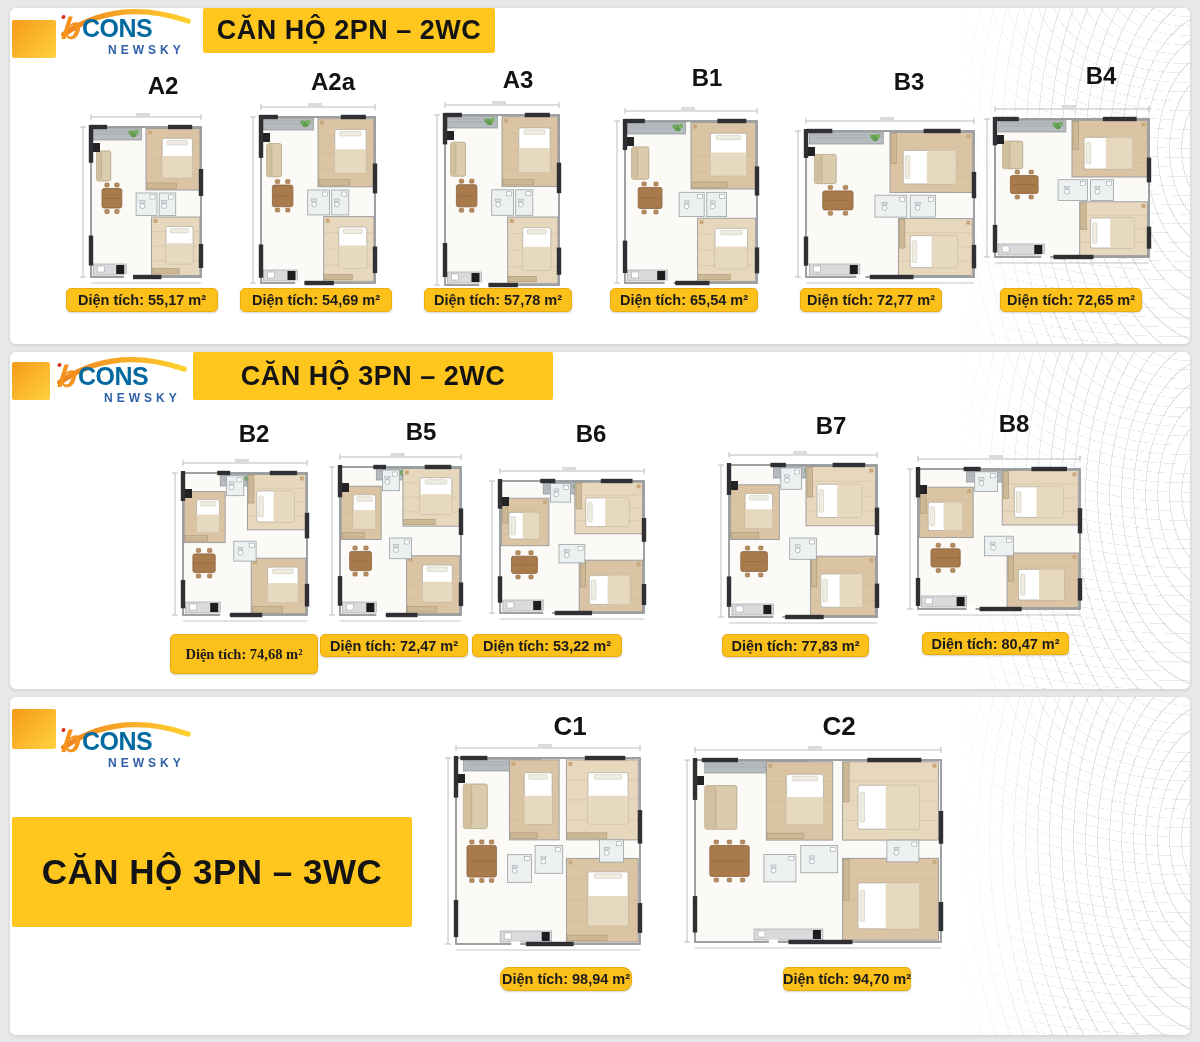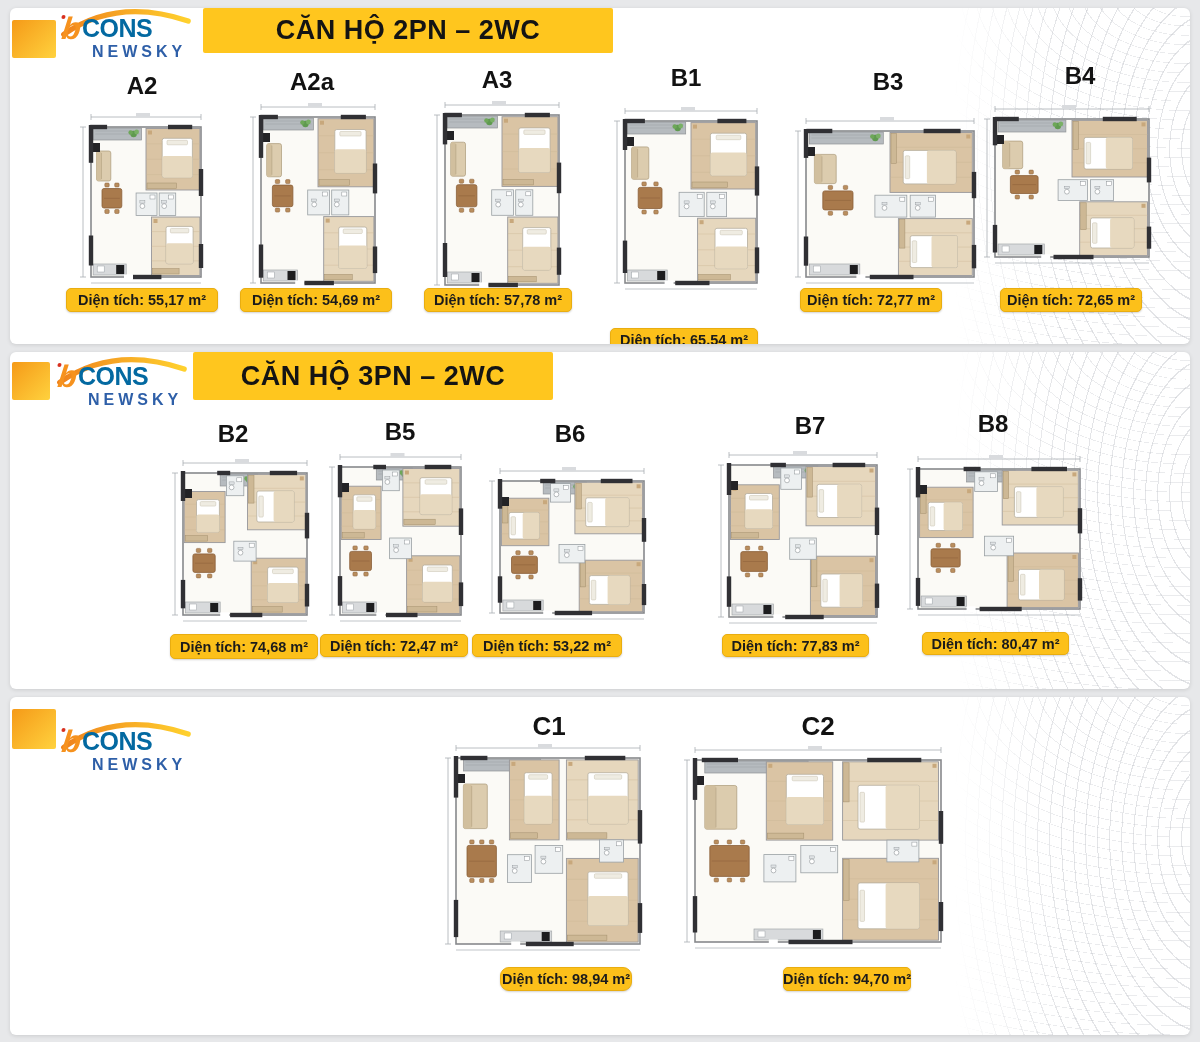--- a/index.html
+++ b/index.html
@@ -36,31 +36,31 @@
   .logo-line { position:relative; display:flex; align-items:flex-end; padding-left:6px; padding-top:8px; }
   .logo-b {
     position:relative; font-style:italic; font-weight:900; font-size:31px; line-height:.78;
     color:#f6921e; transform:skewX(-7deg); margin-right:1px;
   }
   .logo-b::after {
     content:""; position:absolute; left:-2px; top:-2px; width:4px; height:4px;
     border-radius:50%; background:#d8301f;
   }
   .logo-cons { font-weight:900; font-size:25px; letter-spacing:-.5px; color:#0369a1; line-height:1; }
-  .logo-sub { margin-left:36px; margin-top:2px; font-size:16px; font-weight:700; color:#2e5fa8; letter-spacing:4px; }
+  .logo-sub { margin-left:52px; margin-top:2px; font-size:12px; font-weight:700; color:#2e5fa8; letter-spacing:4px; }
   .banner {
     position:absolute; background:#ffc61e; color:#141414;
     display:flex; align-items:center; justify-content:center;
     font-weight:800; letter-spacing:.5px; border-radius:2px; text-align:center;
   }
   .plans { position:absolute; inset:0; }
   .plan { position:absolute; inset:0; pointer-events:none; }
   .plan-code {
     position:absolute; transform:translateX(-50%);
-    font-weight:800; color:#121212; white-space:nowrap;
+    font-weight:800; color:#121212; white-space:nowrap;margin-left:21px;
   }
   .plan-art { position:absolute; }
   .area-badge {
     position:absolute; background:#fcc01a; border:1px solid #e9ad10; border-radius:5px;
     display:flex; align-items:center; justify-content:center;
     font-weight:700; font-size:14.5px; color:#1b1b1b; white-space:nowrap;
     box-shadow:0 1px 2px rgba(0,0,0,.18);
   }
 </style>
 </head>
@@ -79,21 +79,21 @@
           </linearGradient>
         </defs>
         <path d="M6 31 Q 62 -8 136 17" fill="none" stroke="url(#og)" stroke-width="5.5" stroke-linecap="round"></path>
       </svg>
       <div class="logo-line">
         <span class="logo-b">b</span>
         <span class="logo-cons">CONS</span>
       </div>
       <div class="logo-sub">NEWSKY</div>
     </div>
-    <div class="banner" style="left: 193px; top: 0px; width: 410px; height: 45px; font-size: 27px;">
+    <div class="banner" style="left: 193px; top: 0px; width: 292px; height: 45px; font-size: 27px;">
       <span class="banner-text">CĂN HỘ 2PN – 2WC</span>
     </div>
     <div class="plans">
         <figure class="plan">
     <figcaption class="plan-code" style="left: 132px; top: 64px; font-size: 24px;">A2</figcaption>
     <div class="plan-art" style="left: 68px; top: 102px; width: 130px; height: 176px;"><svg width="130" height="176" viewBox="0 0 130 176" xmlns="http://www.w3.org/2000/svg">
               <line x1="13" y1="7" x2="123" y2="7" stroke="#a8adb3" stroke-width="0.8"></line>
               <line x1="13" y1="4" x2="13" y2="10" stroke="#a8adb3" stroke-width="0.8"></line>
               <line x1="123" y1="4" x2="123" y2="10" stroke="#a8adb3" stroke-width="0.8"></line>
               <rect x="58" y="3" width="14" height="4" fill="#d9dbde"></rect>
@@ -353,21 +353,21 @@
               <rect x="15" y="33" width="7" height="9" fill="#232326"></rect>
               <rect x="10.8" y="15" width="4.4" height="31" fill="#303034"></rect>
               <rect x="10.8" y="136.6" width="4.4" height="32.4" fill="#303034"></rect>
               <rect x="142.8" y="62.4" width="4.4" height="29.2" fill="#303034"></rect>
               <rect x="142.8" y="143.4" width="4.4" height="25.9" fill="#303034"></rect>
               <rect x="105.4" y="14.8" width="29" height="4.4" fill="#303034"></rect>
               <rect x="63.2" y="176.8" width="34.3" height="4.4" fill="#303034"></rect>
               <rect x="12.6" y="14.8" width="20.3" height="4.4" fill="#303034"></rect>
               <rect x="52.6" y="176.4" width="9" height="5" fill="#ffffff"></rect>
             </svg></div>
-    <div class="area-badge" style="left: 600px; top: 280px; width: 148px; height: 24px; margin-top: 40px;">Diện tích: 65,54 m²</div>
+    <div class="area-badge" style="left: 600px; top: 280px; width: 148px; height: 24px;">Diện tích: 65,54 m²</div>
   </figure>
         <figure class="plan">
     <figcaption class="plan-code" style="left: 878px; top: 60px; font-size: 24px;">B3</figcaption>
     <div class="plan-art" style="left: 783px; top: 106px; width: 188px; height: 172px;"><svg width="188" height="172" viewBox="0 0 188 172" xmlns="http://www.w3.org/2000/svg">
               <line x1="13" y1="7" x2="181" y2="7" stroke="#a8adb3" stroke-width="0.8"></line>
               <line x1="13" y1="4" x2="13" y2="10" stroke="#a8adb3" stroke-width="0.8"></line>
               <line x1="181" y1="4" x2="181" y2="10" stroke="#a8adb3" stroke-width="0.8"></line>
               <rect x="87" y="3" width="14" height="4" fill="#d9dbde"></rect>
               <line x1="5" y1="17" x2="5" y2="163" stroke="#a8adb3" stroke-width="0.8"></line>
               <line x1="2" y1="17" x2="8" y2="17" stroke="#a8adb3" stroke-width="0.8"></line>
@@ -588,21 +588,21 @@
               <rect x="15" y="33" width="7" height="9" fill="#232326"></rect>
               <rect x="10.8" y="15" width="4.4" height="30" fill="#303034"></rect>
               <rect x="10.8" y="123.9" width="4.4" height="28.4" fill="#303034"></rect>
               <rect x="134.8" y="56.8" width="4.4" height="25.6" fill="#303034"></rect>
               <rect x="134.8" y="127.8" width="4.4" height="22.7" fill="#303034"></rect>
               <rect x="99.8" y="14.8" width="27.3" height="4.4" fill="#303034"></rect>
               <rect x="60.1" y="156.8" width="32.2" height="4.4" fill="#303034"></rect>
               <rect x="47.2" y="14.8" width="13" height="4.4" fill="#303034"></rect>
               <rect x="50.2" y="156.4" width="9" height="5" fill="#ffffff"></rect>
             </svg></div>
-    <div class="area-badge" style="left: 160px; top: 282px; width: 148px; height: 25px;">Diện tích: 74,68 m²</div>
+    <div class="area-badge" style="left: 160px; top: 282px; width: 148px; height: 40px; font-family: Liberation Serif, serif;">Diện tích: 74,68 m²</div>
   </figure>
         <figure class="plan">
     <figcaption class="plan-code" style="left: 390px; top: 66px; font-size: 24px;">B5</figcaption>
     <div class="plan-art" style="left: 317px; top: 98px; width: 141px; height: 174px;"><svg width="141" height="174" viewBox="0 0 141 174" xmlns="http://www.w3.org/2000/svg">
               <line x1="13" y1="7" x2="134" y2="7" stroke="#a8adb3" stroke-width="0.8"></line>
               <line x1="13" y1="4" x2="13" y2="10" stroke="#a8adb3" stroke-width="0.8"></line>
               <line x1="134" y1="4" x2="134" y2="10" stroke="#a8adb3" stroke-width="0.8"></line>
               <rect x="63.5" y="3" width="14" height="4" fill="#d9dbde"></rect>
               <line x1="5" y1="17" x2="5" y2="165" stroke="#a8adb3" stroke-width="0.8"></line>
               <line x1="2" y1="17" x2="8" y2="17" stroke="#a8adb3" stroke-width="0.8"></line>
@@ -906,20 +906,23 @@
               <stop offset="1" stop-color="#ffd12e"></stop>
           </linearGradient>
         </defs>
         <path d="M6 31 Q 62 -8 136 17" fill="none" stroke="url(#og)" stroke-width="5.5" stroke-linecap="round"></path>
       </svg>
       <div class="logo-line">
         <span class="logo-b">b</span>
         <span class="logo-cons">CONS</span>
       </div>
       <div class="logo-sub">NEWSKY</div>
+    </div>
+    <div class="banner" style="left: 2px; top: 120px; width: 400px; height: 110px; font-size: 35px;">
+      <span class="banner-text">CĂN HỘ 3PN – 3WC</span>
     </div>
     <div class="plans">
         <figure class="plan">
     <figcaption class="plan-code" style="left: 539px; top: 14px; font-size: 26px;">C1</figcaption>
     <div class="plan-art" style="left: 433px; top: 44px; width: 204px; height: 212px;"><svg width="204" height="212" viewBox="0 0 204 212" xmlns="http://www.w3.org/2000/svg">
               <line x1="13" y1="7" x2="197" y2="7" stroke="#a8adb3" stroke-width="0.8"></line>
               <line x1="13" y1="4" x2="13" y2="10" stroke="#a8adb3" stroke-width="0.8"></line>
               <line x1="197" y1="4" x2="197" y2="10" stroke="#a8adb3" stroke-width="0.8"></line>
               <rect x="95" y="3" width="14" height="4" fill="#d9dbde"></rect>
               <line x1="5" y1="17" x2="5" y2="203" stroke="#a8adb3" stroke-width="0.8"></line>

